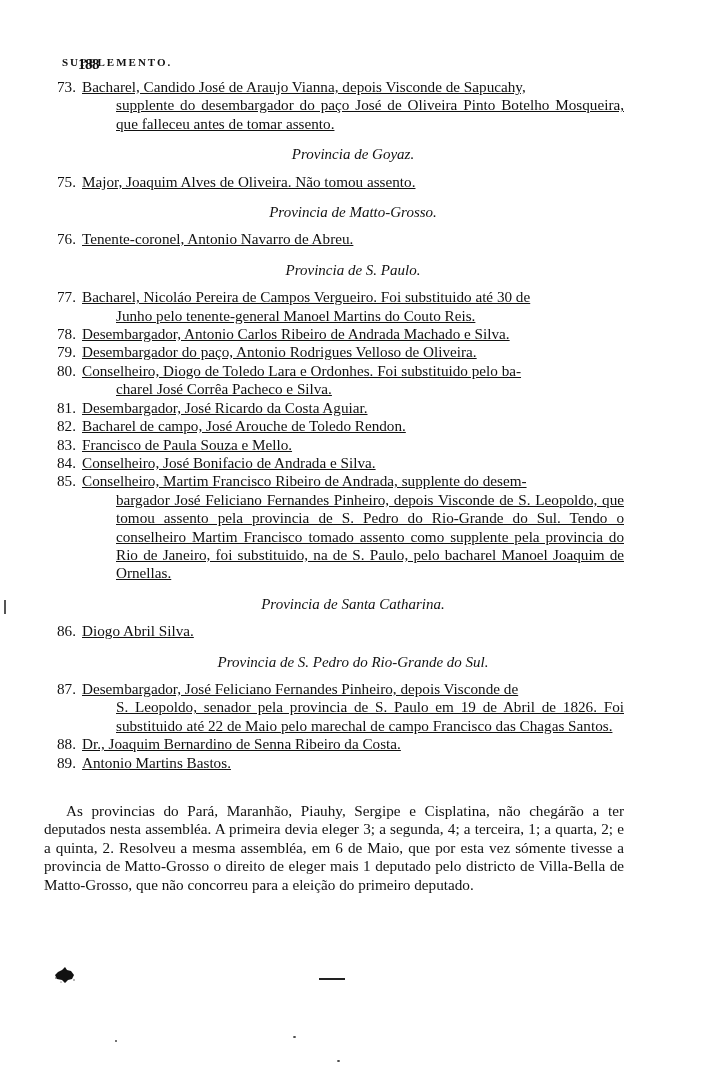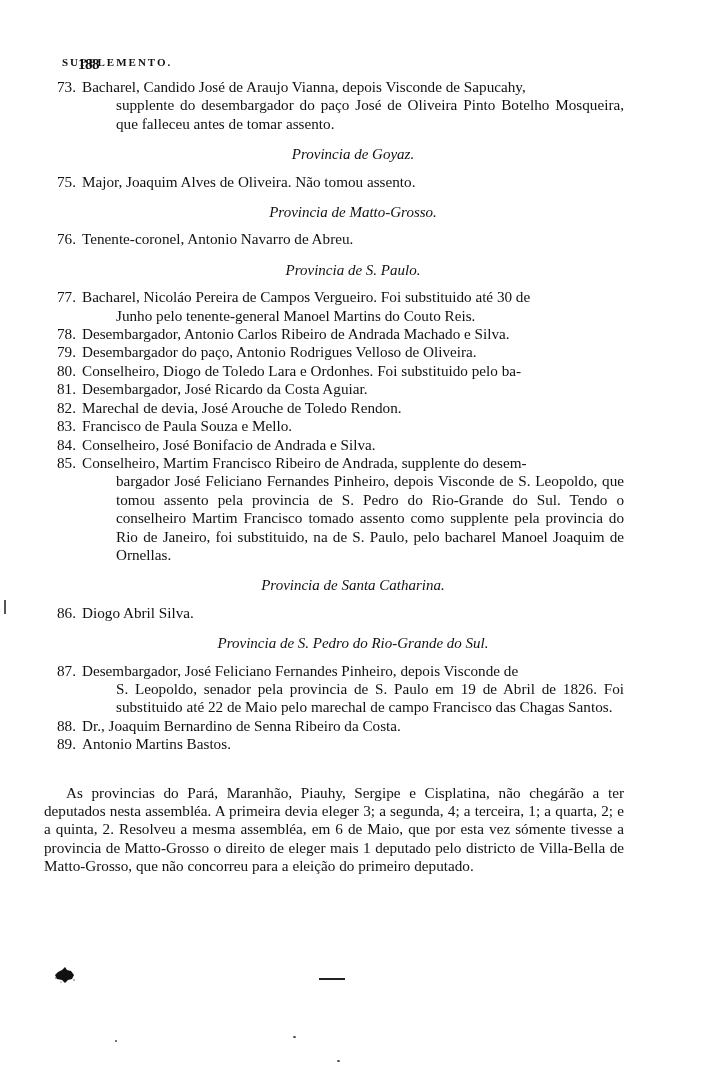--- a/index.html
+++ b/index.html
@@ -9,21 +9,21 @@
     color: #111111;
   }
   .page { position: absolute; left: 0; top: 0; width: 704px; height: 1089px; }
   .header { position: absolute; top: 56px; left: 38px; width: 586px; height: 20px; }
   .page-number { position: absolute; left: 0; top: 0; font-size: 15px; font-weight: bold; letter-spacing: -0.5px; margin-left: 40px; }
   .running-title { position: absolute; left: 0; right: 0; top: 0; text-align: left; font-size: 11px; font-weight: bold; letter-spacing: 2px; padding-left: 24px; }
 
   .body-text { position: absolute; left: 42px; top: 78px; width: 582px; font-size: 15.2px; line-height: 18.4px; }
   .entry { position: relative; padding-left: 40px; text-indent: 0; text-align: justify; }
   .entry .num { position: absolute; left: 0; top: 0; width: 34px; text-align: right; }
-  .entry .txt { display: block; }
+  .entry .txt { display: block; text-decoration: underline; }
   .cont { display: block; padding-left: 34px; }
   .heading { text-align: center; font-style: italic; font-size: 15px; margin: 12px 0 9px 0; padding-left: 40px; }
   .para { text-indent: 22px; text-align: justify; margin-top: 30px; padding-left: 2px; }
 
   .ornament { position: absolute; left: 54px; top: 966px; width: 22px; height: 18px; }
   .rule { position: absolute; left: 319px; top: 978px; width: 26px; height: 2px; background: #222; }
   .speck { position: absolute; background: #444; border-radius: 50%; }
   .margin-mark { position: absolute; left: 4px; top: 600px; width: 2px; height: 14px; background: #555; }
 </style>
 </head>
@@ -73,29 +73,29 @@
         <span class="num">78.</span>
         <span class="txt">Desembargador, Antonio Carlos Ribeiro de Andrada Machado e Silva.</span>
       </div>
       <div class="entry">
         <span class="num">79.</span>
         <span class="txt">Desembargador do paço, Antonio Rodrigues Velloso de Oliveira.</span>
       </div>
       <div class="entry">
         <span class="num">80.</span>
         <span class="txt"><span>Conselheiro, Diogo de Toledo Lara e Ordonhes. Foi substituido pelo ba-</span>
-        </span>
+        <span class="cont">charel José Corrêa Pacheco e Silva.</span></span>
       </div>
       <div class="entry">
         <span class="num">81.</span>
         <span class="txt">Desembargador, José Ricardo da Costa Aguiar.</span>
       </div>
       <div class="entry">
         <span class="num">82.</span>
-        <span class="txt">Marechal de devia, José Arouche de Toledo Rendon.</span>
+        <span class="txt">Bacharel de campo, José Arouche de Toledo Rendon.</span>
       </div>
       <div class="entry">
         <span class="num">83.</span>
         <span class="txt">Francisco de Paula Souza e Mello.</span>
       </div>
       <div class="entry">
         <span class="num">84.</span>
         <span class="txt">Conselheiro, José Bonifacio de Andrada e Silva.</span>
       </div>
       <div class="entry">

